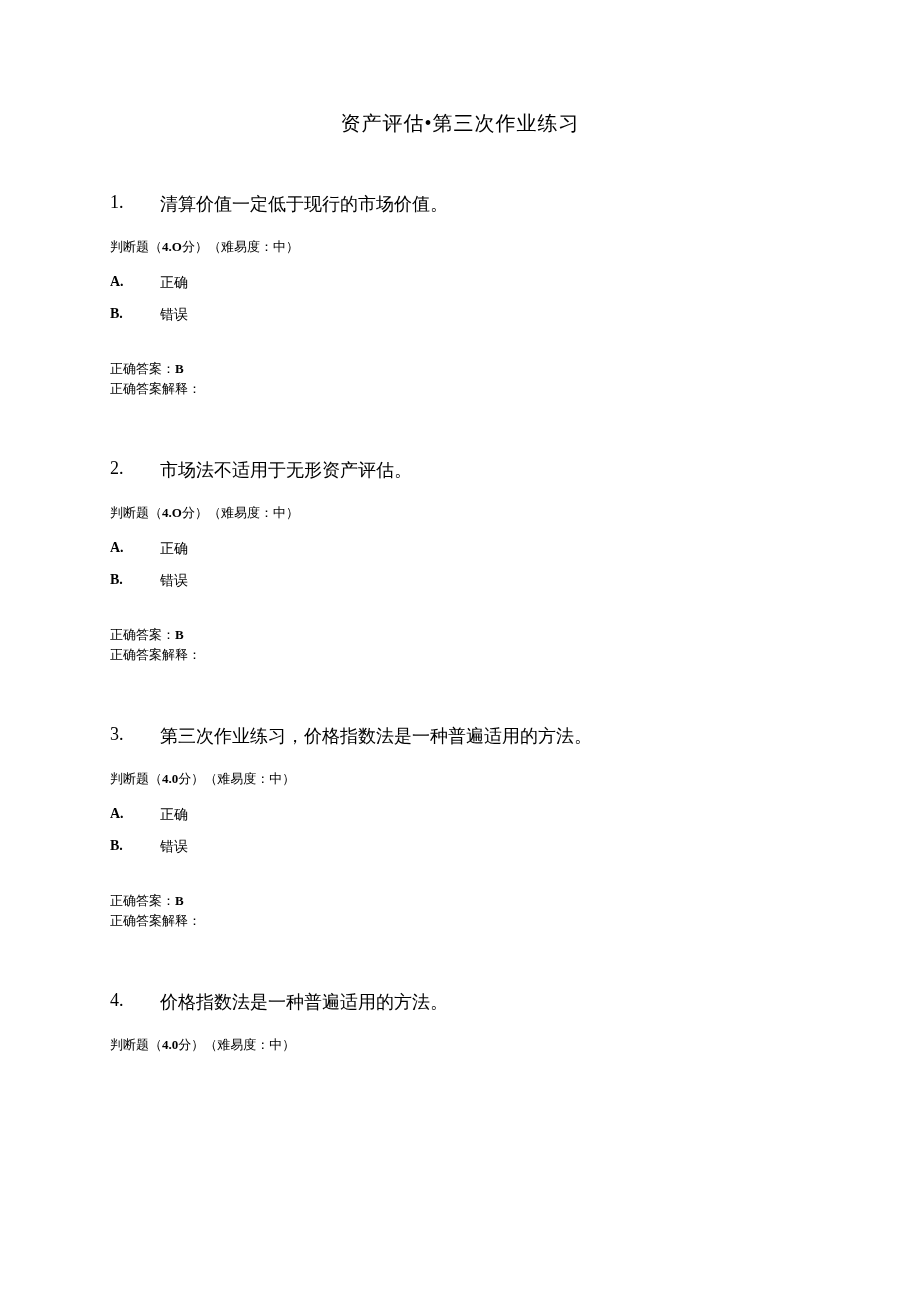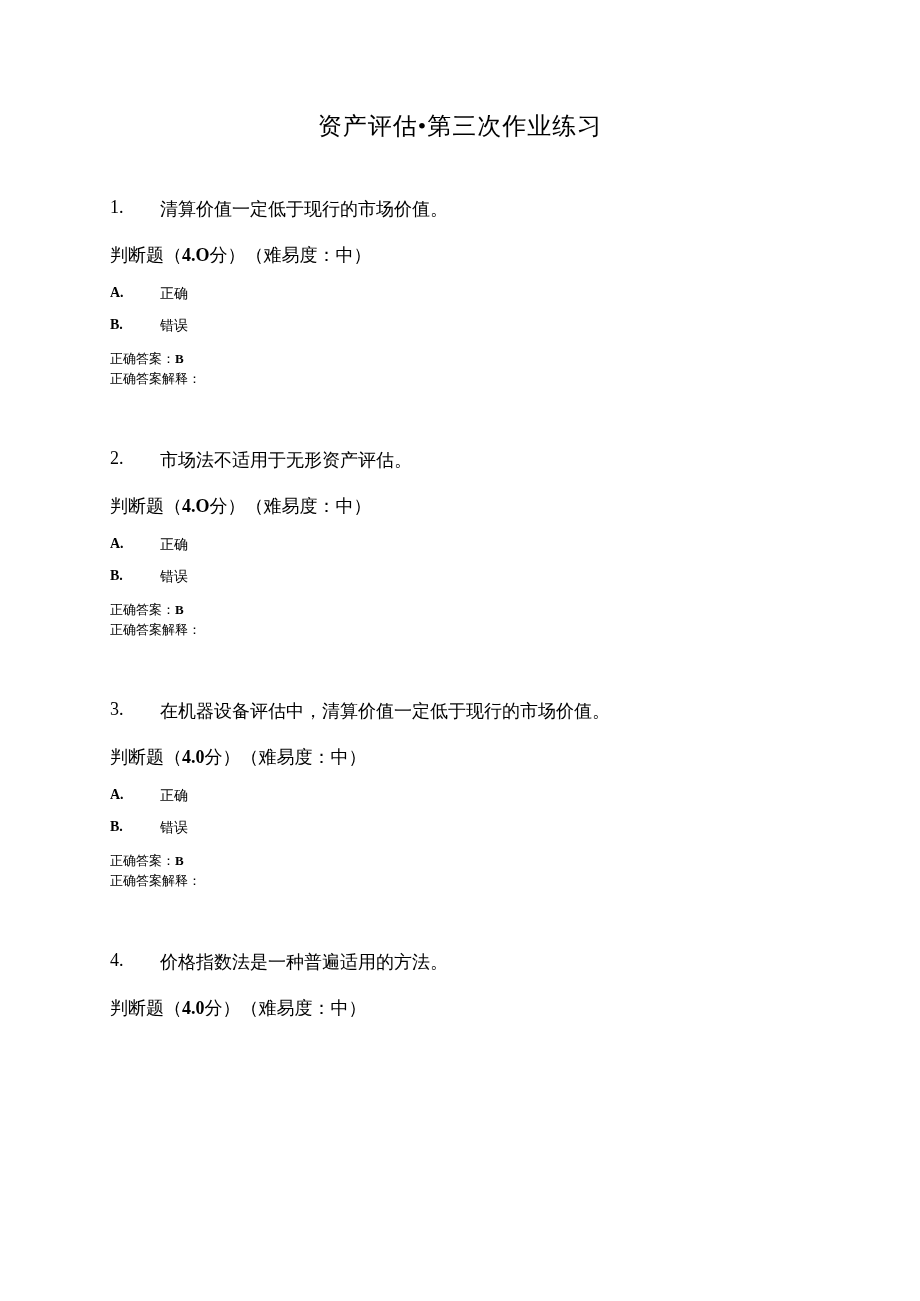--- a/index.html
+++ b/index.html
@@ -10,63 +10,63 @@
     body {
       font-family: "SimSun", "宋体", serif;
       background: #ffffff;
       width: 920px;
       margin: 0 auto;
       padding: 110px 110px 60px 110px;
       color: #000;
     }
     .page-title {
       text-align: center;
-      font-size: 24px;
+      font-size: 20px;
       font-weight: normal;
       margin-bottom: 55px;
       letter-spacing: 1px;
     }
     .question-block {
       margin-bottom: 60px;
     }
     .question-header {
       font-size: 18px;
       margin-bottom: 22px;
       display: flex;
     }
     .q-number {
       width: 50px;
       flex-shrink: 0;
     }
     .q-text {
       flex: 1;
     }
     .q-meta {
-      font-size: 18px;
+      font-size: 13px;
       margin-bottom: 18px;
     }
     .q-meta .bold {
       font-weight: bold;
     }
     .option-row {
       display: flex;
       margin-bottom: 14px;
       font-size: 14px;
     }
     .opt-label {
       font-weight: bold;
       width: 50px;
       flex-shrink: 0;
       font-family: "Times New Roman", serif;
     }
     .opt-text {
       flex: 1;
     }
     .answer-block {
-      margin-top: 14px;
+      margin-top: 35px;
       font-size: 13px;
       line-height: 1.5;
     }
     .answer-block .label {
     }
     .answer-block .answer-val {
       font-weight: bold;
       font-family: "Times New Roman", serif;
     }
   </style>
@@ -123,21 +123,21 @@
     </div>
     <div>
       <span class="label">正确答案解释：</span><span></span>
     </div>
   </div>
 </div>
 
 <div class="question-block">
   <div class="question-header">
     <span class="q-number">3.</span>
-    <span class="q-text">在机器设备评估中，清算价值一定低于现行的市场价值。</span>
+    <span class="q-text">第三次作业练习，价格指数法是一种普遍适用的方法。</span>
   </div>
   <div class="q-meta">
     <span>判断题（</span><span class="bold">4.0</span><span>分）（难易度：中）</span>
   </div>
   <div class="option-row">
     <span class="opt-label">A.</span>
     <span class="opt-text">正确</span>
   </div>
   <div class="option-row">
     <span class="opt-label">B.</span>

